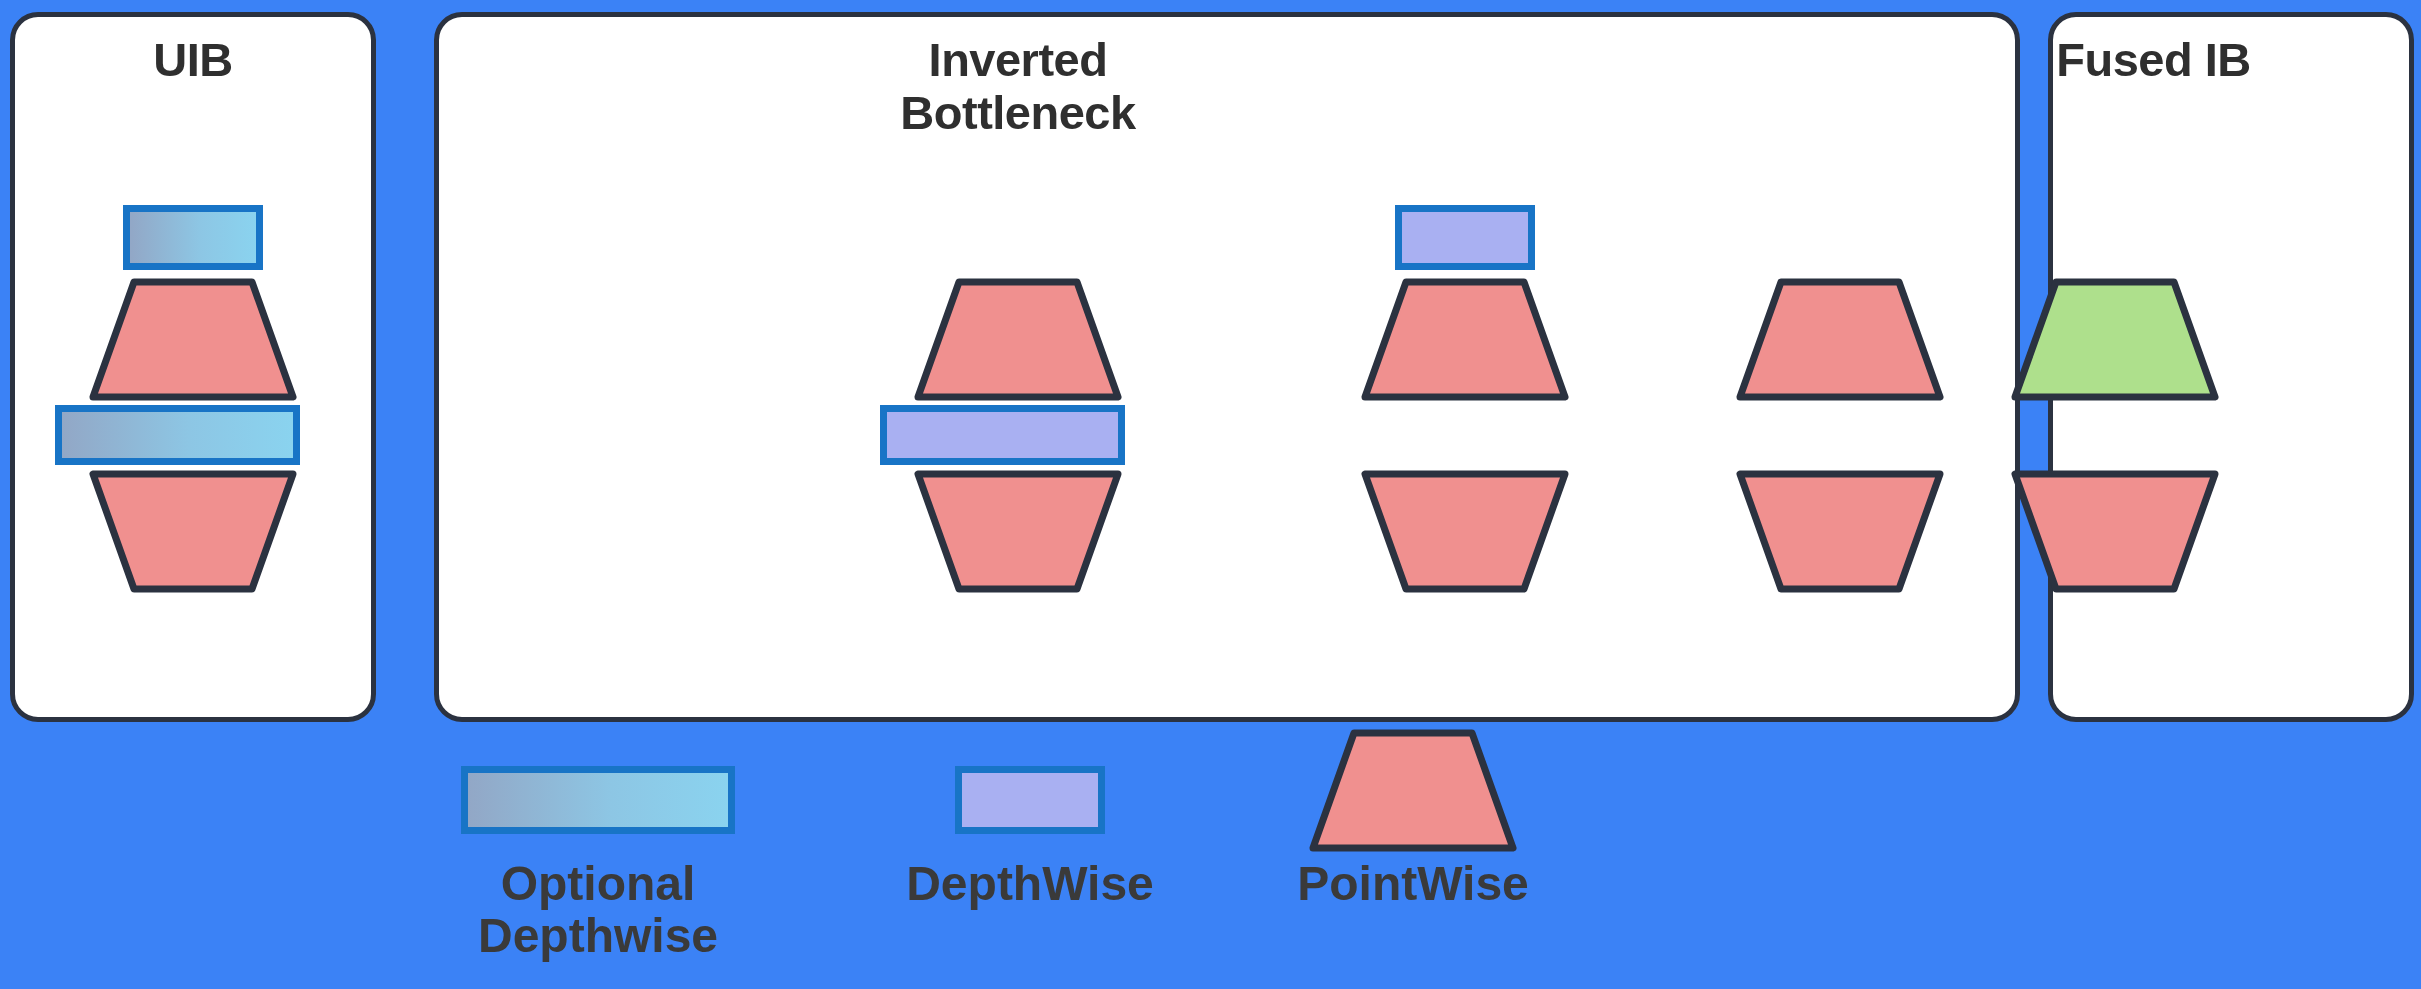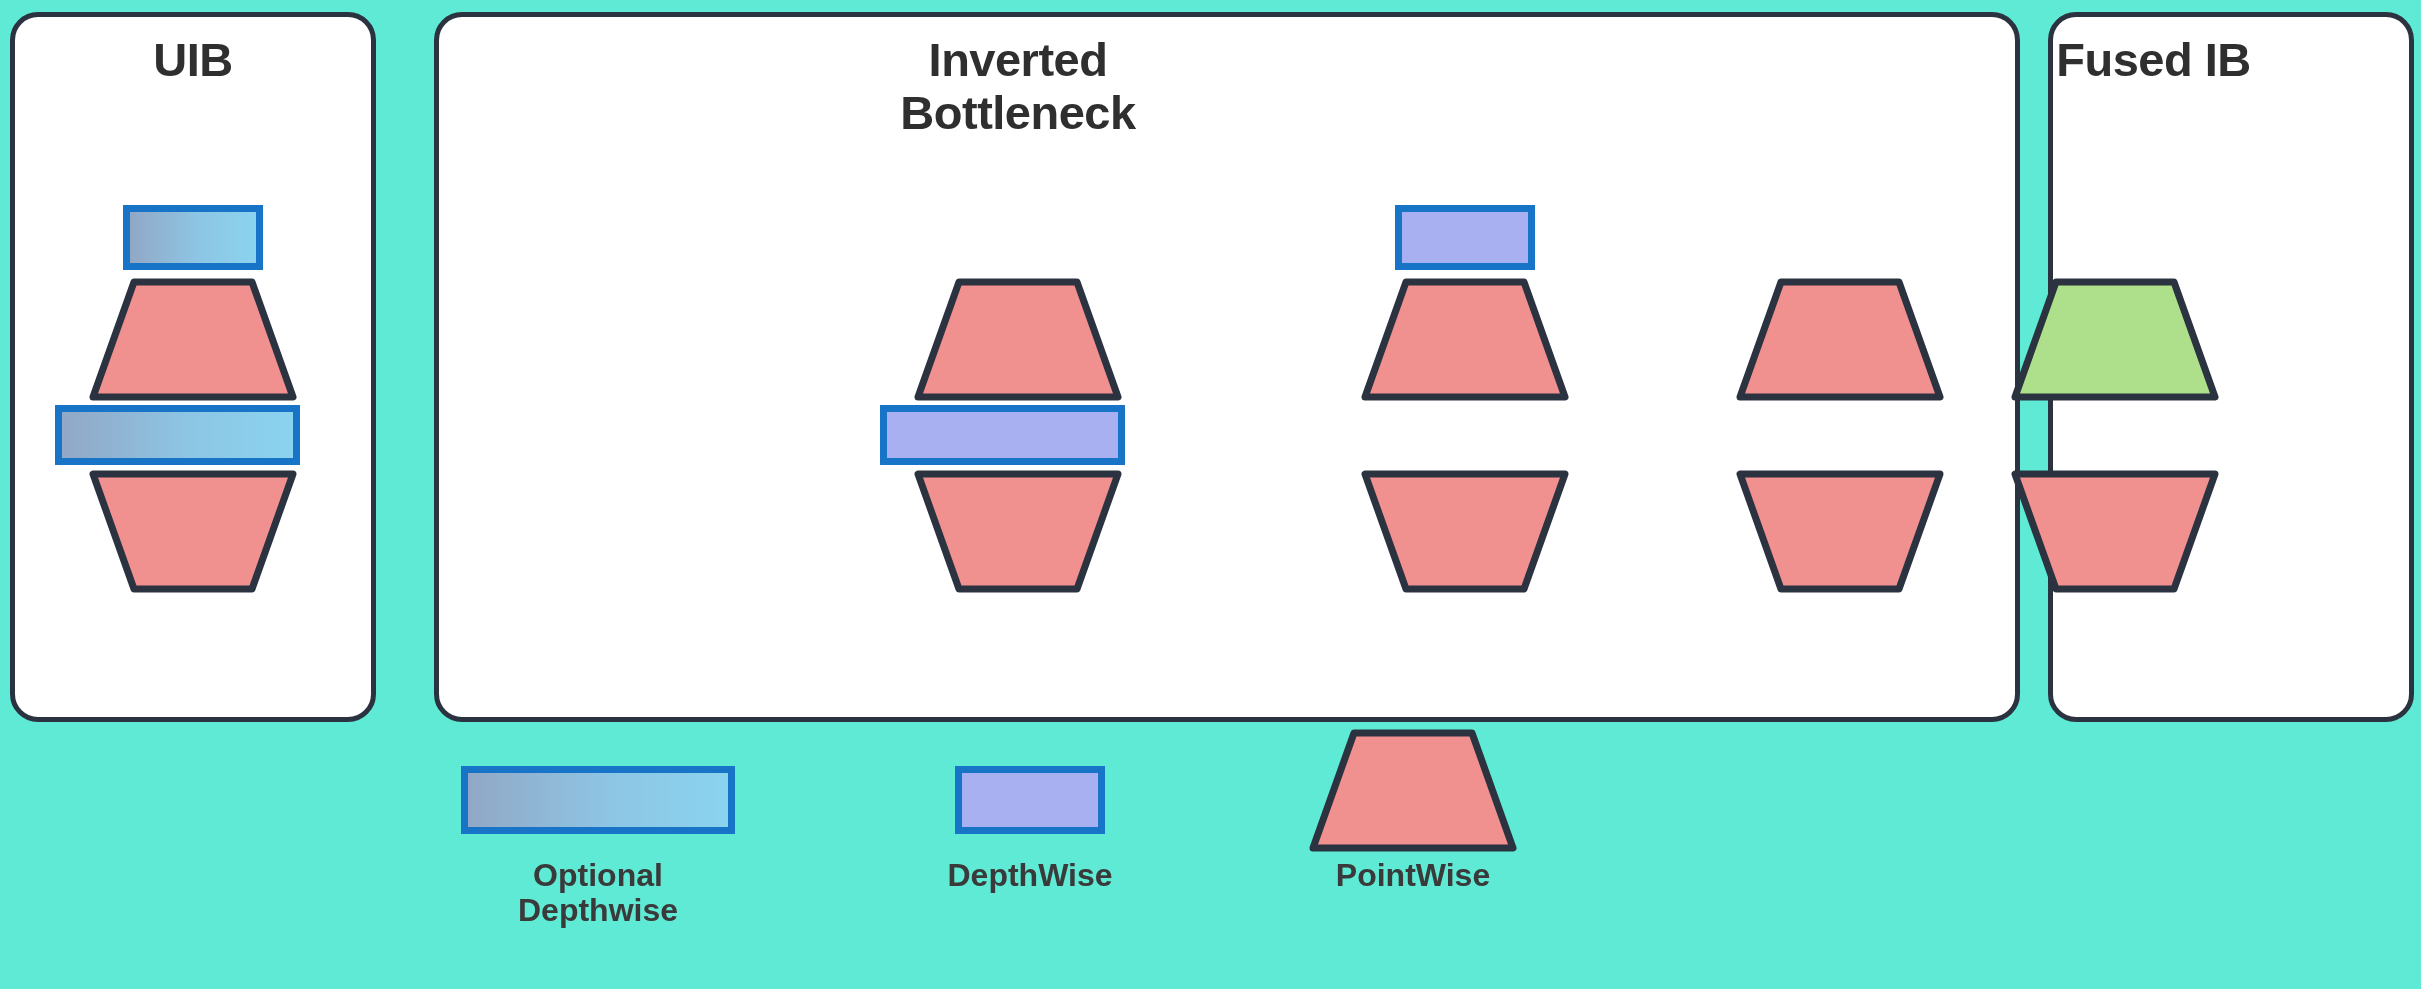--- a/index.html
+++ b/index.html
@@ -7,21 +7,21 @@
     padding: 0;
     background: #ffffff;
   }
   body {
     font-family: "Liberation Sans", sans-serif;
   }
   #canvas {
     position: relative;
     width: 2421px;
     height: 989px;
-    background: #5eead4;
+    background: #3b82f6;
     overflow: hidden;
   }
 
   
   .panel {
     position: absolute;
     box-sizing: border-box;
     border: 5px solid #2b3240;
     border-radius: 28px;
     background: #ffffff;
@@ -80,21 +80,21 @@
     text-align: center;
   }
   .legend-swatch-wrap {
     height: 100px;
     display: flex;
     align-items: center;
     justify-content: center;
   }
   .legend-label {
     margin-top: 8px;
-    font-size: 32px;
+    font-size: 48px;
     font-weight: bold;
     color: #3a3a3a;
     line-height: 1.08;
     white-space: pre-line;
   }
 </style>
 </head>
 <body>
 
 <div id="canvas">

